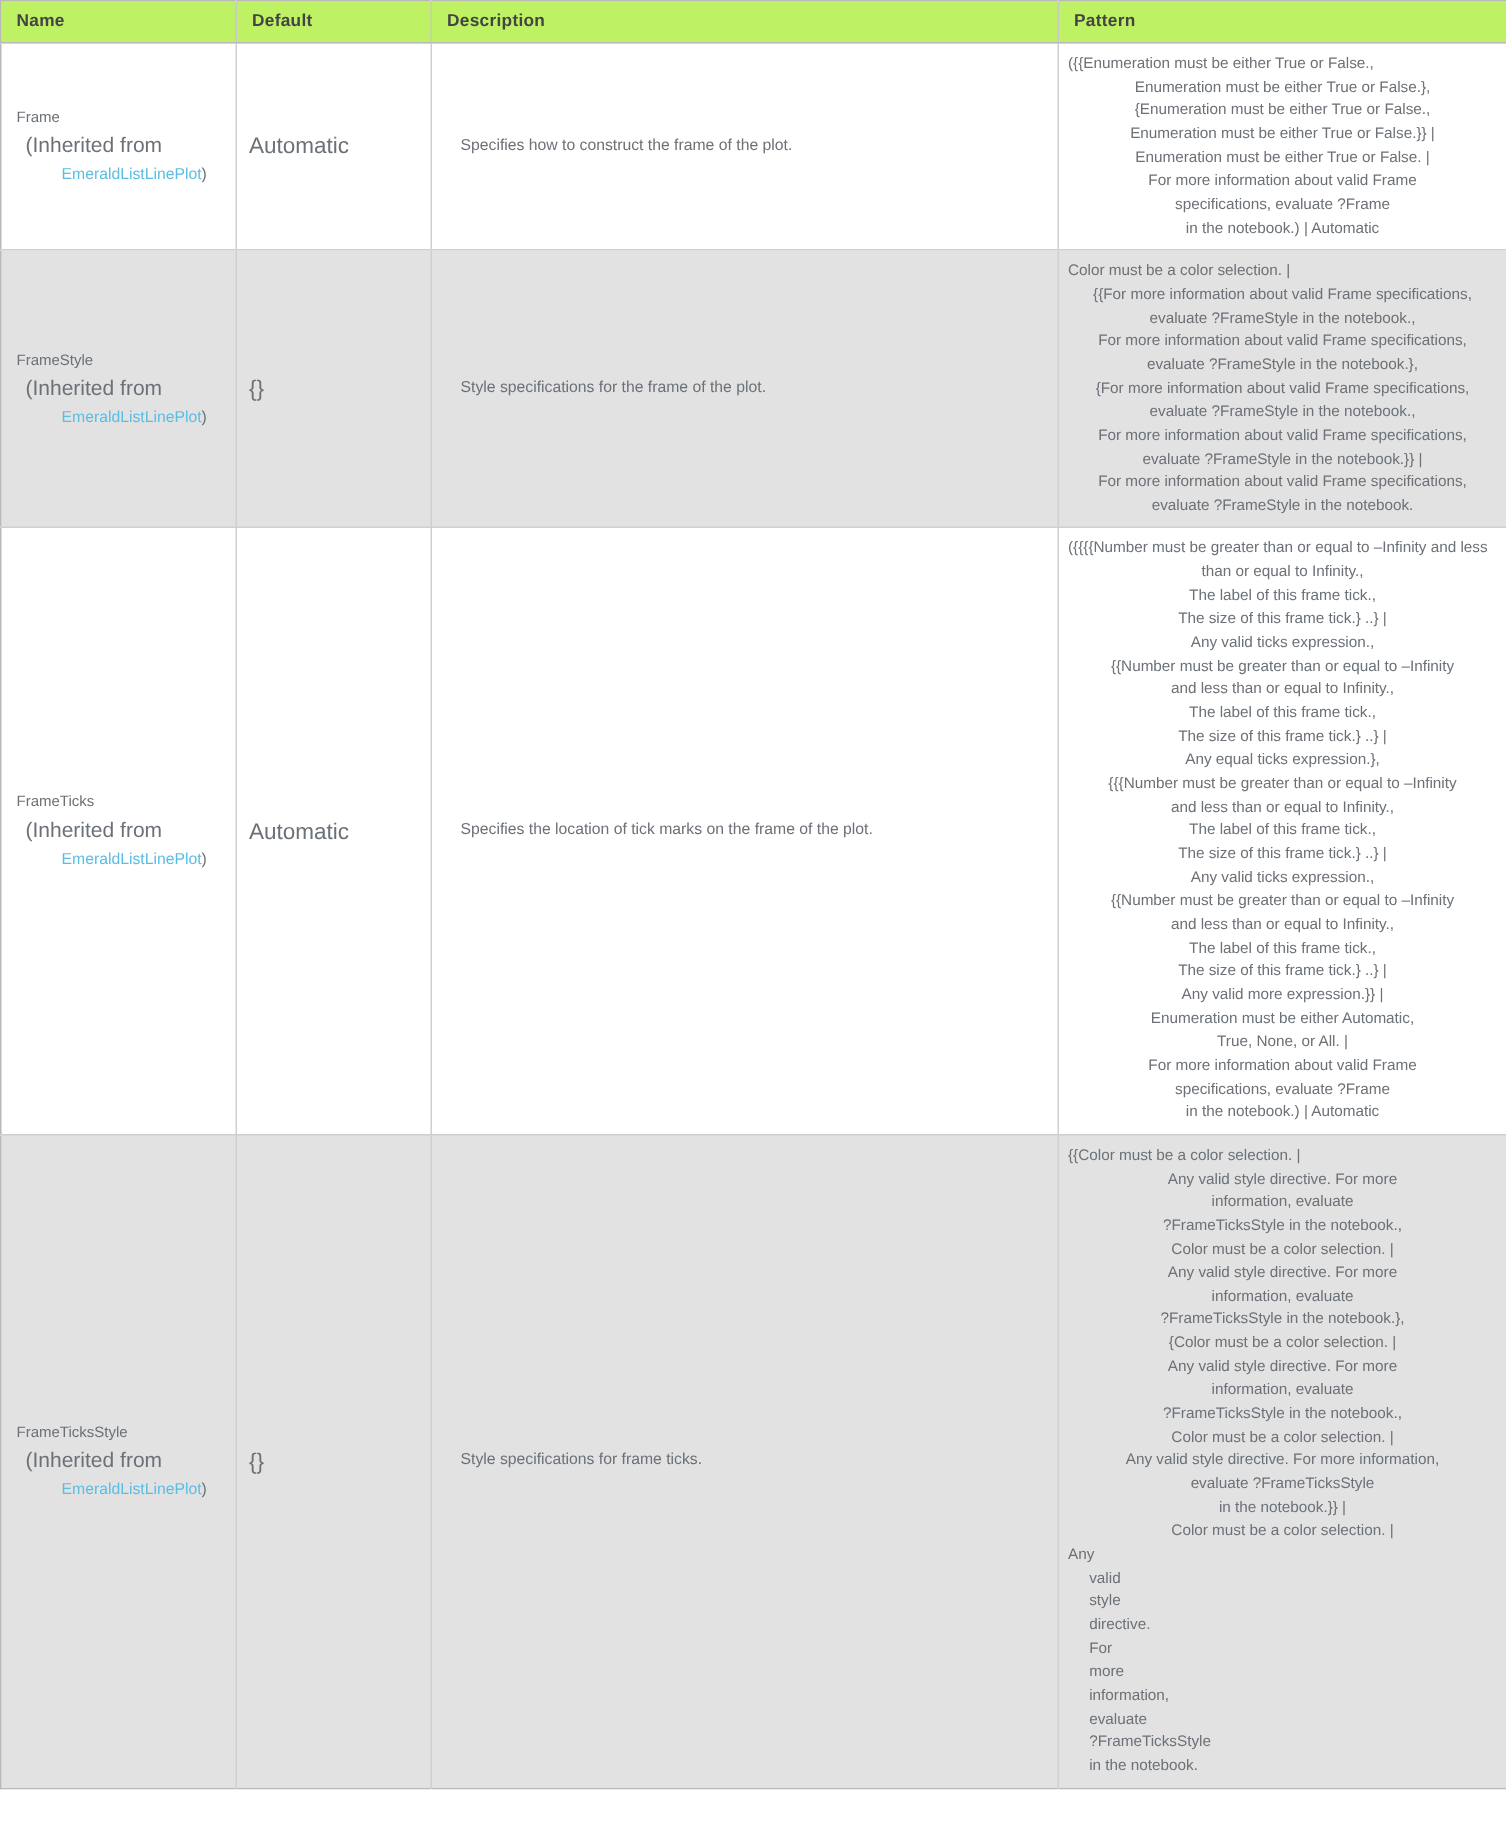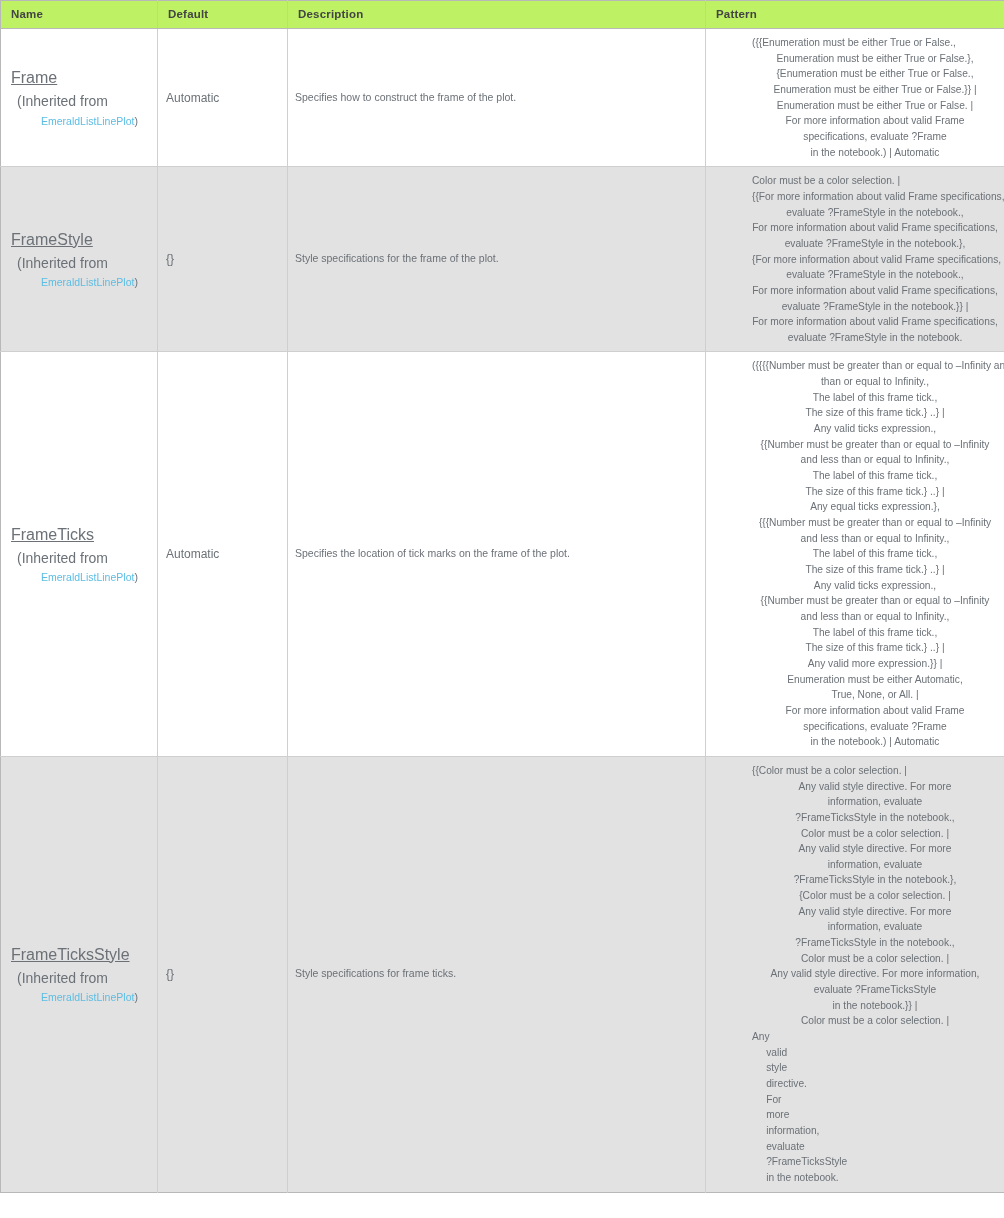--- a/index.html
+++ b/index.html
@@ -50,23 +50,22 @@
 
   tr.row-odd  td { background: #ffffff; }
   tr.row-even td { background: #e2e2e2; }
 
   .cell-name {
     padding: 6px 8px 6px 10px;
     line-height: 1.55;
   }
   .opt-title {
     color: #6b7177;
-    font-size: 16px;
+    font-size: 10px;
     white-space: nowrap;
-    text-decoration: underline;
   }
   .inherit-line {
     padding-left: 6px;
     color: #6b7177;
     font-size: 14px;
     white-space: nowrap;
   }
   .inherit-src {
     padding-left: 14px;
     font-size: 10.5px;
@@ -75,35 +74,35 @@
   .inherit-link {
     color: #5bbde4;
     text-decoration: none;
     padding-left: 16px;
   }
   .paren { color: #6b7177; }
 
   .cell-default {
     padding: 6px 8px 6px 8px;
     color: #6b7177;
-    font-size: 12px;
+    font-size: 15px;
   }
   .cell-desc {
     padding: 6px 10px 6px 7px;
     color: #6b7177;
     font-size: 10.5px;
     line-height: 1.5;
+    margin-left: 12px;
   }
   .cell-pattern {
     padding: 6px 6px 6px 6px;
     color: #6b7177;
     font-size: 10.2px;
     line-height: 1.535;
     text-align: right;
-    margin-left: 40px;
   }
   .cell-pattern .pat-line {
     white-space: pre;
     display: block;
   }
   .cell-pattern .pat-line.l0 { text-align: left; }
   .cell-pattern .pat-line.lc { text-align: center; }
 </style>
 </head>
 <body>

